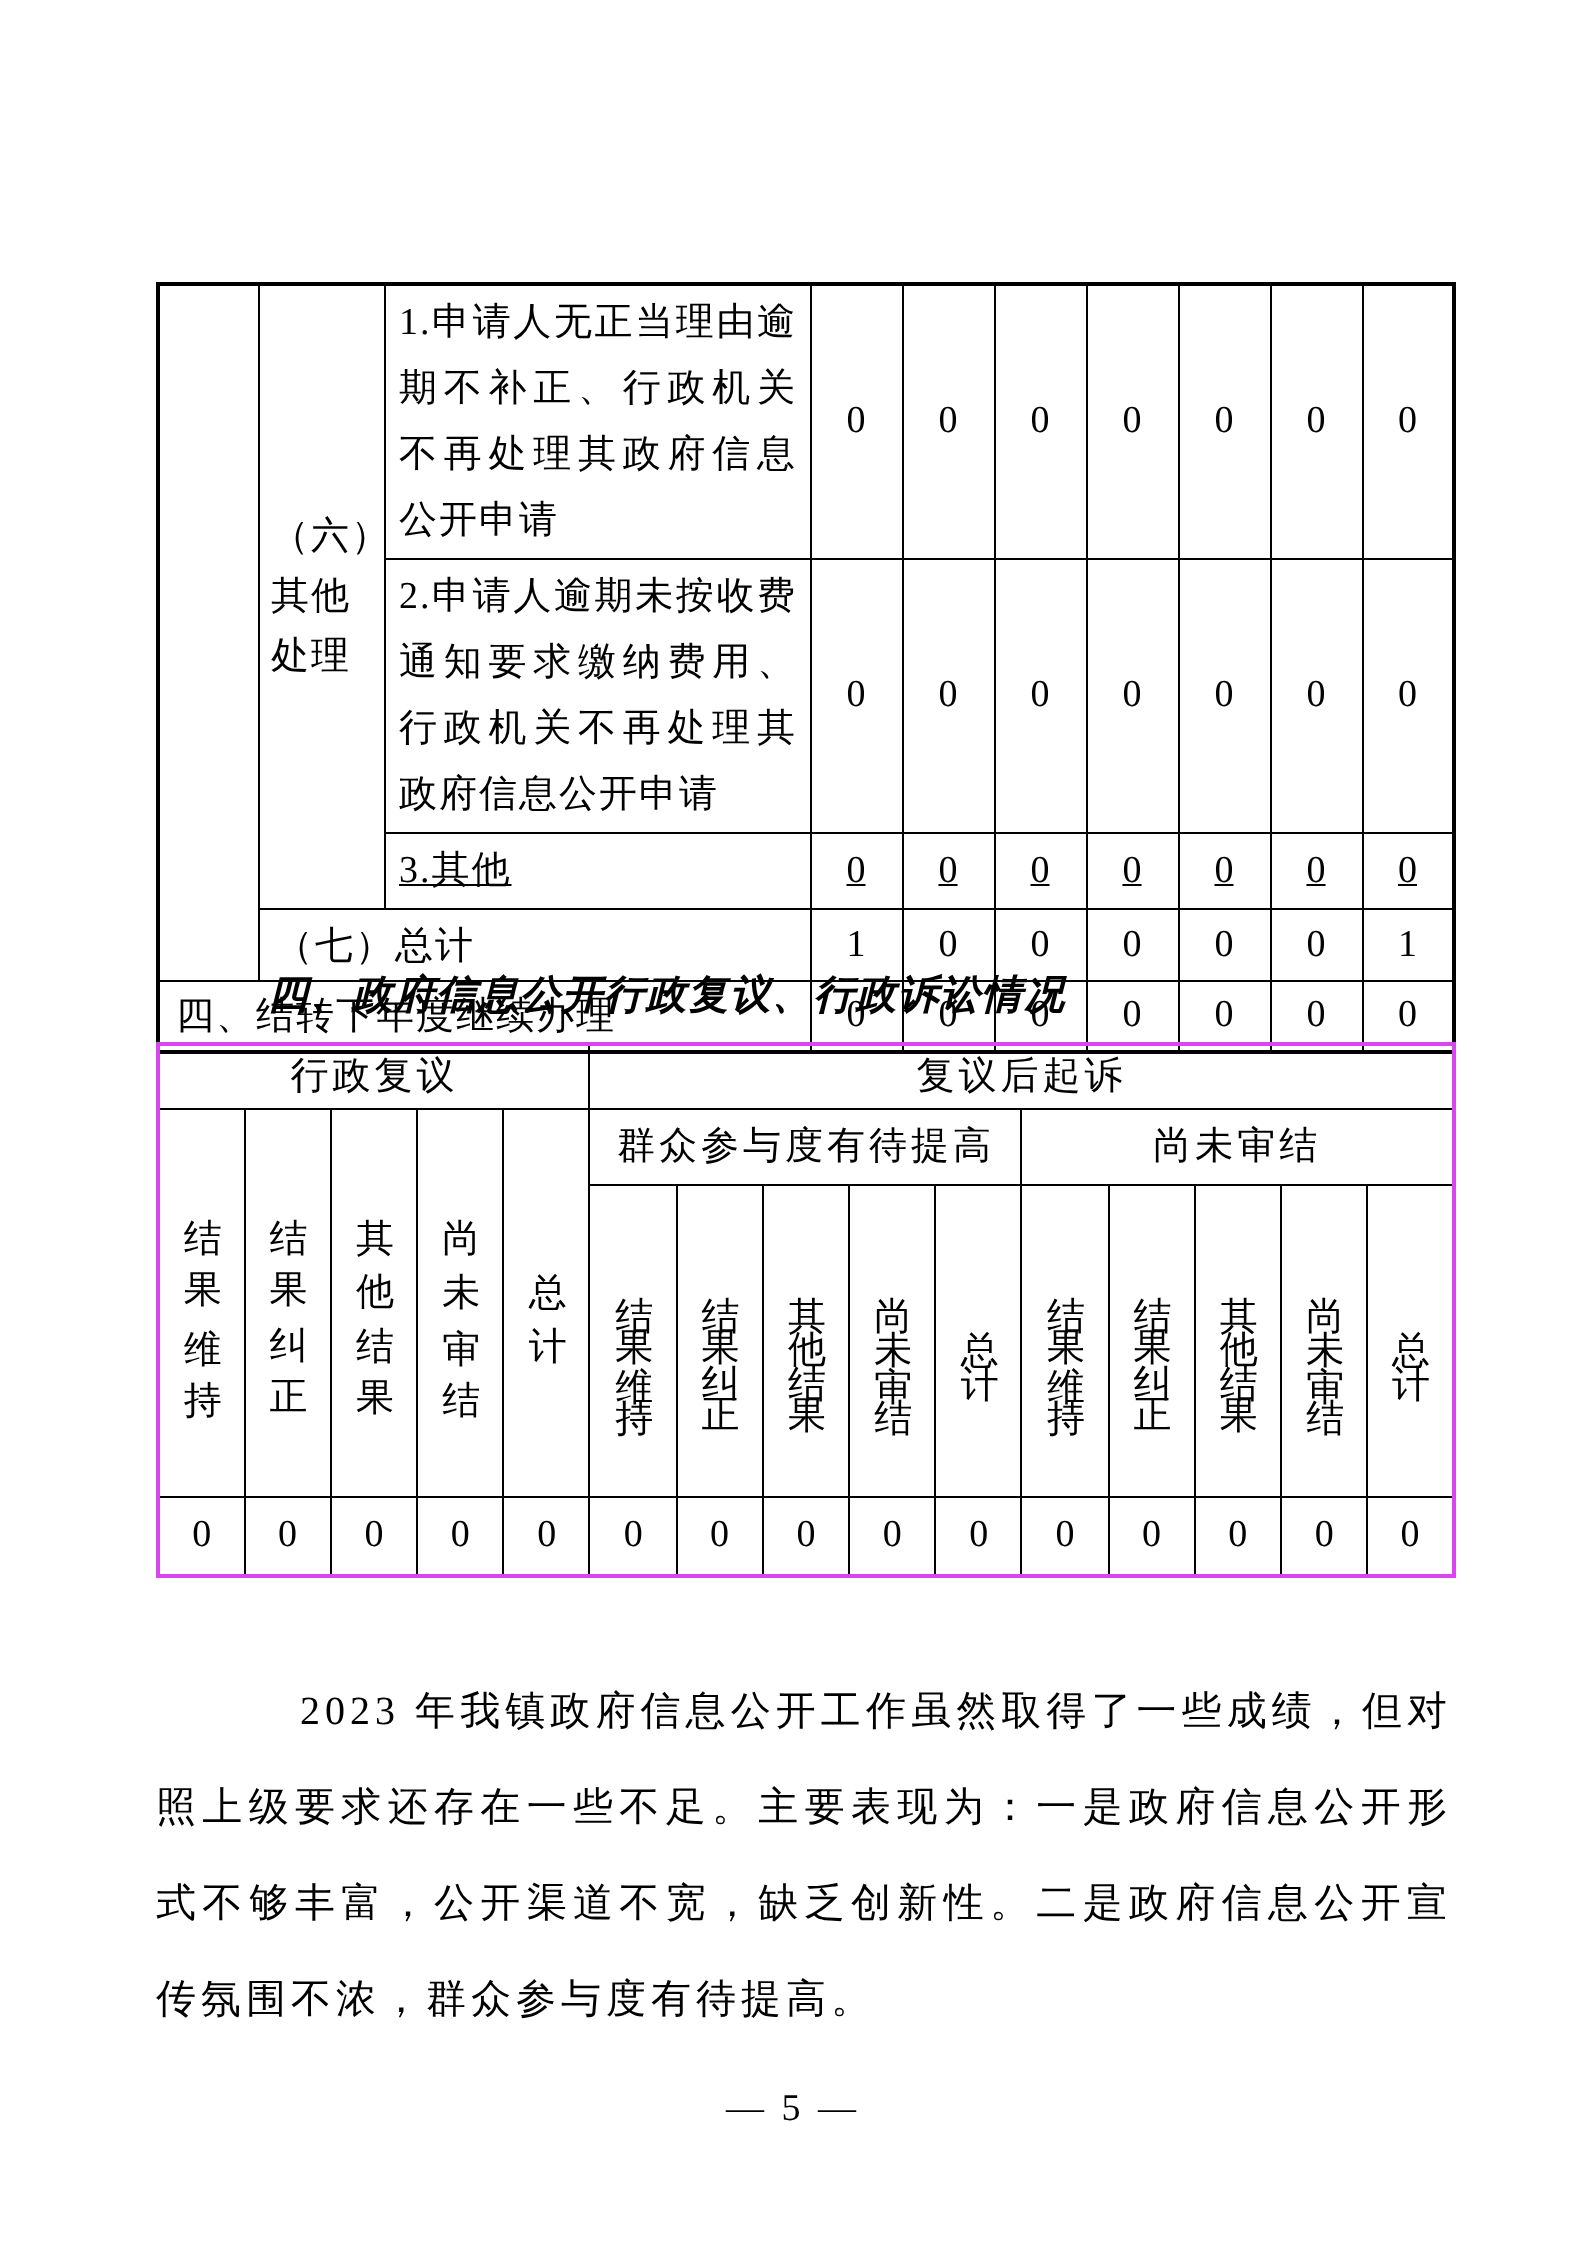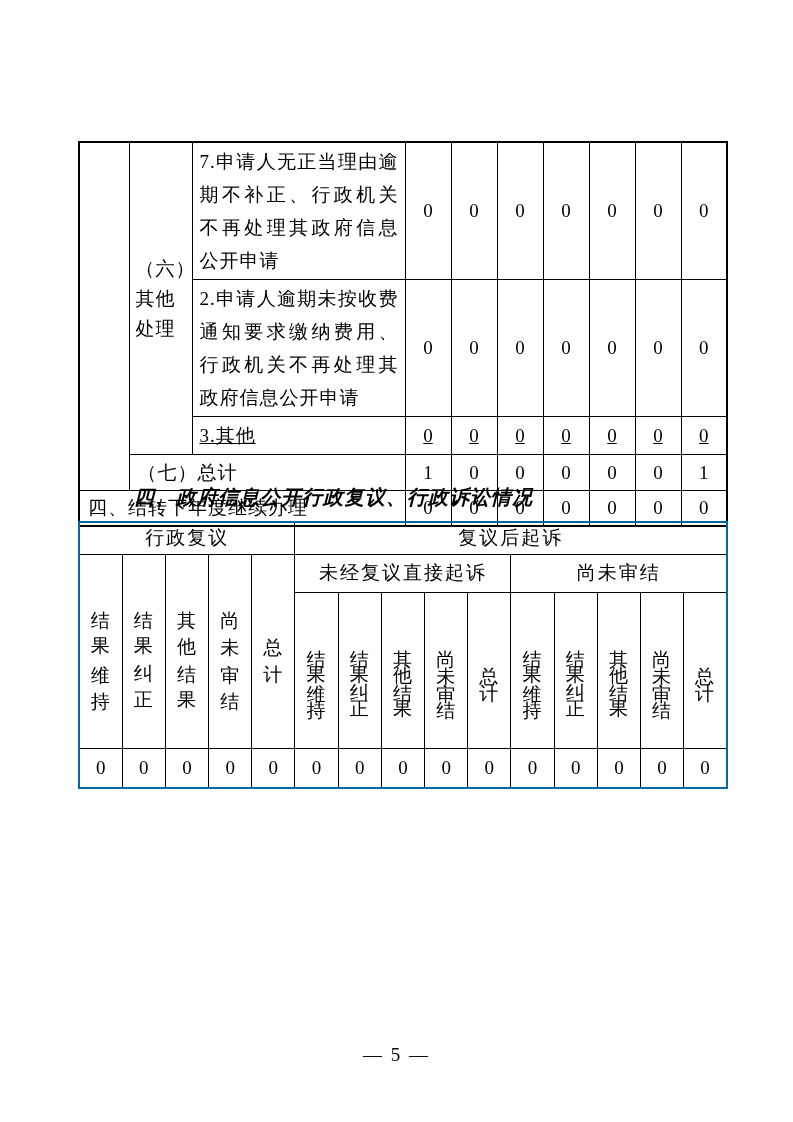--- a/index.html
+++ b/index.html
@@ -55,21 +55,21 @@
     font-family: "Liberation Sans", "DejaVu Sans", sans-serif;
     font-weight: bold;
     font-size: 20px;
     letter-spacing: 1px;
     white-space: nowrap;
     font-style: italic;
   }
   .h4 { top: 484px; }
   .h5 { top: 797px; }
   
-  .t2 { left: 78px; top: 521px; width: 648px; border: 2px solid #0369a1; }
+  .t2 { left: 78px; top: 521px; width: 648px; border: 2px solid #d946ef; }
   .t2 .hr1 { height: 32px; }
   .t2 .hr2 { height: 38px; }
   .t2 .hr3 { height: 156px; }
   .t2 .dr  { height: 40px; }
   .t2 td.head { text-align: center; vertical-align: middle; letter-spacing: 2px; }
   .t2 td.vcell { text-align: center; vertical-align: middle; }
   .t2 td.num { text-align: center; vertical-align: middle; }
   .vt {
     display: inline-block;
     writing-mode: vertical-lr;
@@ -119,21 +119,21 @@
       <col style="width:46px">
         <col style="width:46px">
         <col style="width:46px">
     </colgroup>
     <tbody>
         <tr class="r1">
       <td rowspan="4"></td>
       <td rowspan="3" class="groupcell">（六）
 其他
 处理</td>
-      <td class="itemcell">7.申请人无正当理由逾期不补正、行政机关不再处理其政府信息公开申请</td>
+      <td class="itemcell">1.申请人无正当理由逾期不补正、行政机关不再处理其政府信息公开申请</td>
       <td class="num">0</td>
       <td class="num">0</td>
       <td class="num">0</td>
       <td class="num">0</td>
       <td class="num">0</td>
       <td class="num">0</td>
       <td class="num">0</td>
     </tr>
     <tr class="r2">
       <td class="itemcell">2.申请人逾期未按收费通知要求缴纳费用、行政机关不再处理其政府信息公开申请</td>
@@ -188,21 +188,21 @@
         <tr class="hr1">
       <td colspan="5" class="head">行政复议</td>
       <td colspan="10" class="head">复议后起诉</td>
     </tr>
     <tr class="hr2">
       <td rowspan="2" class="vcell v-tall"><span class="vt">结果维持</span></td>
       <td rowspan="2" class="vcell v-tall"><span class="vt">结果纠正</span></td>
       <td rowspan="2" class="vcell v-tall"><span class="vt">其他结果</span></td>
       <td rowspan="2" class="vcell v-tall"><span class="vt">尚未审结</span></td>
       <td rowspan="2" class="vcell v-tall"><span class="vt">总计</span></td>
-      <td colspan="5" class="head">未经复议直接起诉</td>
+      <td colspan="5" class="head">群众参与度有待提高</td>
       <td colspan="5" class="head">尚未审结</td>
     </tr>
     <tr class="hr3">
       <td class="vcell v-short"><span class="vt">结果维持</span></td>
       <td class="vcell v-short"><span class="vt">结果纠正</span></td>
       <td class="vcell v-short"><span class="vt">其他结果</span></td>
       <td class="vcell v-short"><span class="vt">尚未审结</span></td>
       <td class="vcell v-short"><span class="vt">总计</span></td>
       <td class="vcell v-short"><span class="vt">结果维持</span></td>
       <td class="vcell v-short"><span class="vt">结果纠正</span></td>
@@ -223,16 +223,17 @@
       <td class="num">0</td>
       <td class="num">0</td>
       <td class="num">0</td>
       <td class="num">0</td>
       <td class="num">0</td>
       <td class="num">0</td>
     </tr>
   </tbody>
     </table>
 
+  <div class="para">2023 年我镇政府信息公开工作虽然取得了一些成绩，但对照上级要求还存在一些不足。主要表现为：一是政府信息公开形式不够丰富，公开渠道不宽，缺乏创新性。二是政府信息公开宣传氛围不浓，群众参与度有待提高。</div>
 
   <div class="footer">— 5 —</div>
 
 </div>
 
 </body></html>

